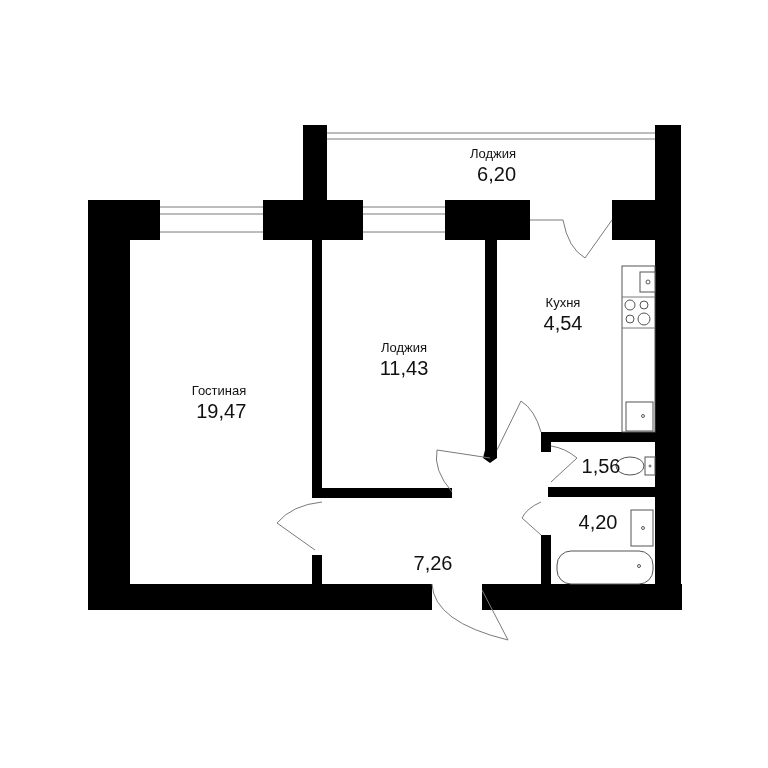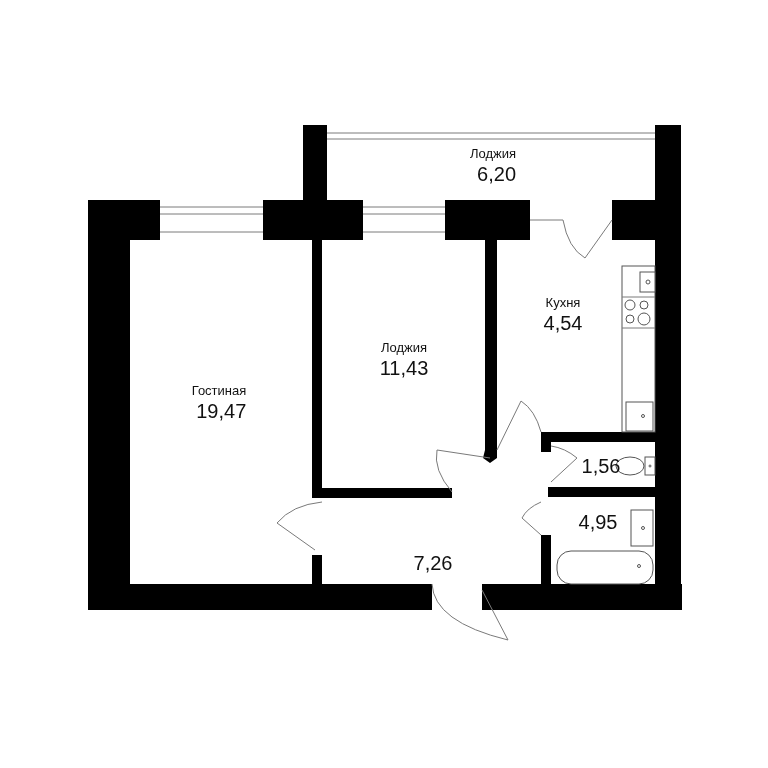--- a/index.html
+++ b/index.html
@@ -135,14 +135,14 @@
   <span class="name">Кухня</span>
   <span class="area">4,54</span>
 </div>
 <div class="lbl" style="left:433px; top:530px;margin-top:20px;">
   <span class="area">7,26</span>
 </div>
 <div class="lbl" style="left:601px; top:453px;">
   <span class="area">1,56</span>
 </div>
 <div class="lbl" style="left:598px; top:509px;">
-  <span class="area">4,95</span>
+  <span class="area">4,20</span>
 </div>
 
 </body></html>

